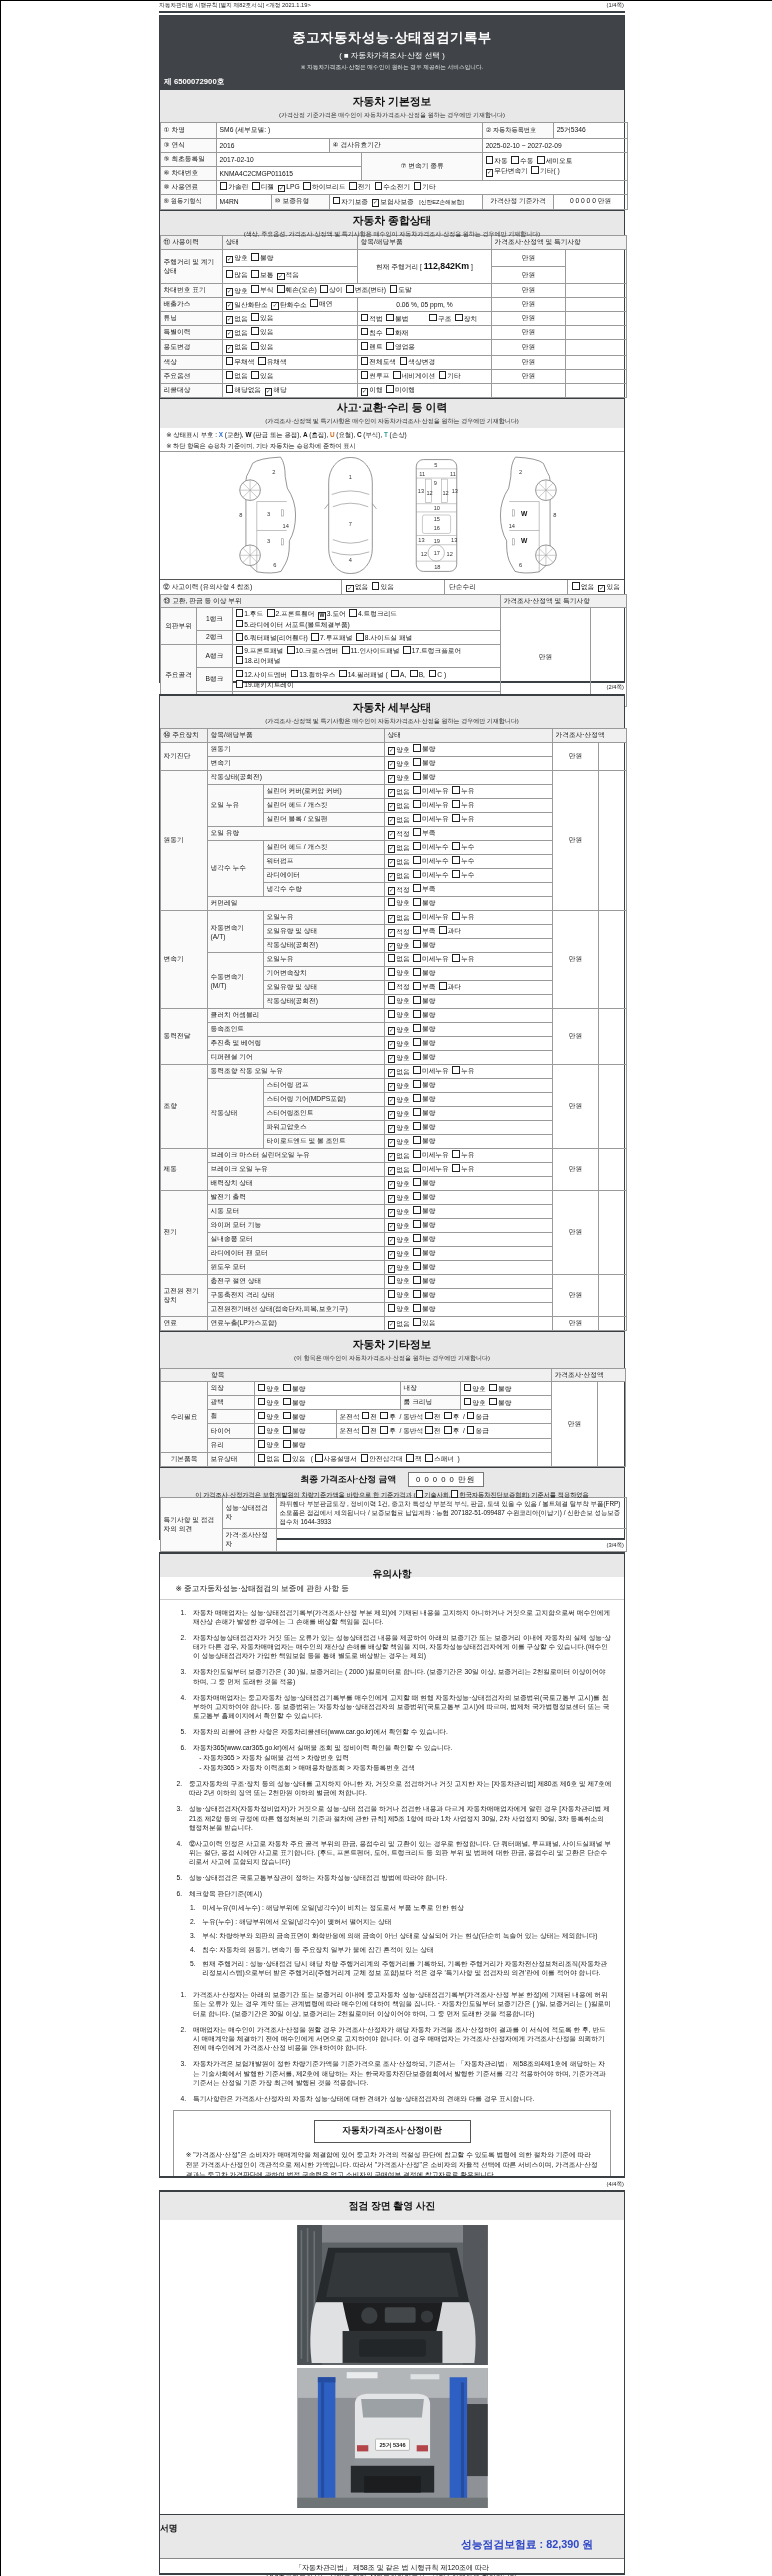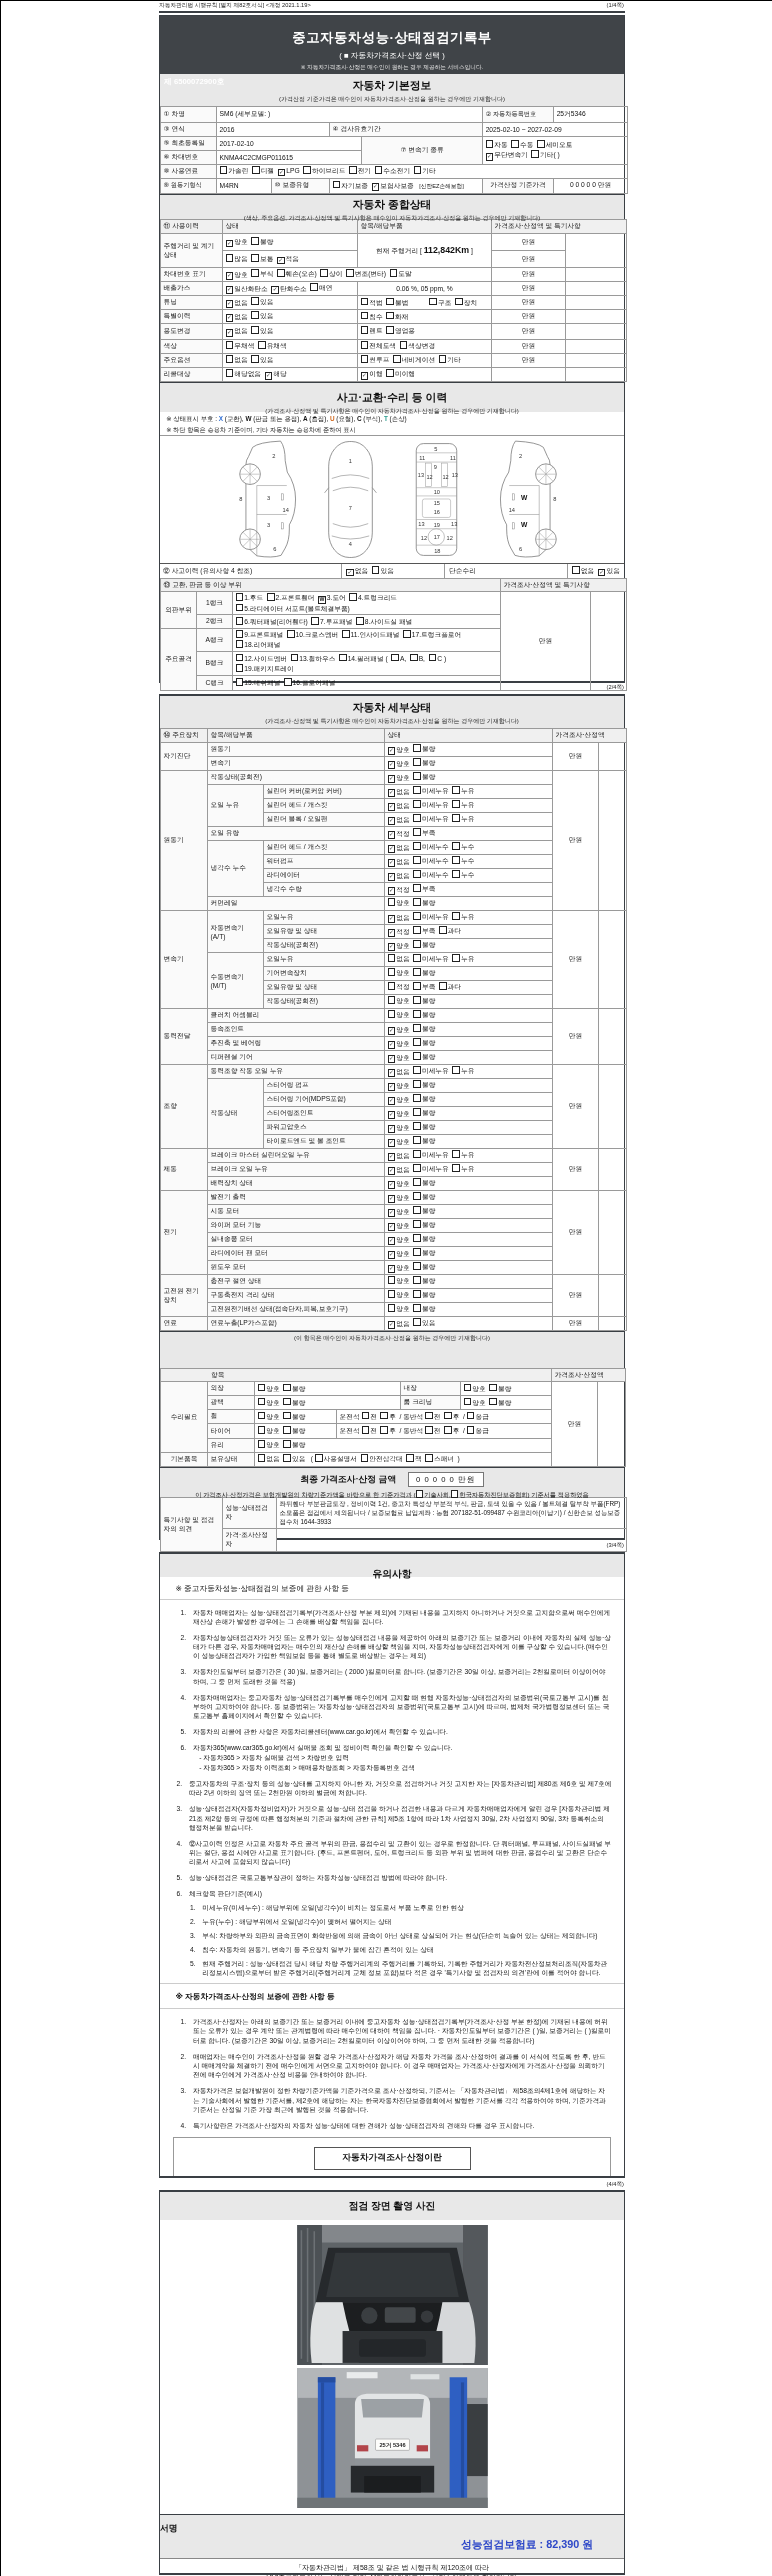--- a/index.html
+++ b/index.html
@@ -65,21 +65,21 @@
 
 <div class="pageframe"></div>
 
 <div class="abs caption" style="left:159px;top:1.5px;">자동차관리법 시행규칙 [별지 제82호서식] &lt;개정 2021.1.19&gt;</div>
 <div class="abs marker" style="left:592px;top:1.5px;width:32px;text-align:right;">(1/4쪽)</div>
 
 <div class="sec" style="top:10.8px;height:2.6px;background:#3a3f44;"></div>
 
 <div class="sec frame" style="top:15px;height:668px;border-top-width:1px;">
 
-  <div class="darkhead" style="height:58px;">
+  <div class="darkhead" style="height:74px;">
     <div class="t">중고자동차성능·상태점검기록부</div>
     <div class="s">( ■ 자동차가격조사·산정 선택 )</div>
     <div class="n">※ 자동차가격조사·산정은 매수인이 원하는 경우 제공하는 서비스입니다.</div>
     <div class="d">제 6500072900호</div>
   </div>
 
   <div class="sechead" style="height:32px;border-top:none;">
     <div class="t">자동차 기본정보</div>
     <div class="s">(가격산정 기준가격은 매수인이 자동차가격조사·산정을 원하는 경우에만 기재합니다)</div>
   </div>
@@ -221,21 +221,21 @@
       <td class="lab">리콜대상</td>
       <td><span class="opt"><span class="cb"></span><span>해당없음</span></span><span class="opt"><span class="cb">✓</span><span>해당</span></span></td>
       <td><span class="opt"><span class="cb">✓</span><span>이행</span></span><span class="opt"><span class="cb"></span><span>미이행</span></span></td>
       <td></td>
       <td></td>
     </tr>
   </tbody>
     </table>
 
   <div class="sechead" style="height:29px;">
-    <div class="t" style="padding-top:8px">사고·교환·수리 등 이력</div>
+    <div class="t" style="padding-top:2px">사고·교환·수리 등 이력</div>
     <div class="s">(가격조사·산정액 및 특기사항은 매수인이 자동차가격조사·산정을 원하는 경우에만 기재합니다)</div>
   </div>
   <div style="height:23px;">
     <div class="legend-line">
       <span>※ 상태표시 부호 : </span><span style="color:#2f6fd6;font-weight:bold">X</span><span> (교환), </span><span style="color:#111;font-weight:bold">W</span><span> (판금 또는 용접), </span><span style="color:#111;font-weight:bold">A</span><span> (흠집), </span><span style="color:#d2691e;font-weight:bold">U</span><span> (요철), </span><span style="color:#111;font-weight:bold">C</span><span> (부식), </span><span style="color:#2a9d8f;font-weight:bold">T</span><span> (손상)</span>
     </div>
     <div class="legend-line" style="font-size:6.2px">※ 하단 항목은 승용차 기준이며, 기타 자동차는 승용차에 준하여 표시</div>
   </div>
 
   <div class="diagbox">
@@ -579,20 +579,21 @@
           <td class="lab">연료</td>
           <td class="lab" colspan="2">연료누출(LP가스포함)</td>
           <td><span class="opt"><span class="cb">✓</span><span>없음</span></span><span class="opt"><span class="cb"></span><span>있음</span></span></td>
           <td class="price">만원</td>
           <td></td>
         </tr>
   </tbody>
     </table>
 
   <div class="sechead" style="height:36px;">
+    <div class="t" style="padding-top:6.2px">자동차 기타정보</div>
     <div class="s">(이 항목은 매수인이 자동차가격조사·산정을 원하는 경우에만 기재합니다)</div>
   </div>
   <table>
     <colgroup>
         <col style="width:47px">
         <col style="width:47px">
         <col style="width:82px">
         <col style="width:64px">
         <col style="width:60px">
         <col style="width:91px">
@@ -747,21 +748,20 @@
       </div>
       <div class="nitem sub2">
         <span class="nnum">4.</span>
         <span class="ntxt">침수: 자동차의 원동기, 변속기 등 주요장치 일부가 물에 잠긴 흔적이 있는 상태</span>
       </div>
       <div class="nitem sub2">
         <span class="nnum">5.</span>
         <span class="ntxt">현재 주행거리 : 성능·상태점검 당시 해당 차량 주행거리계의 주행거리를 기록하되, 기록한 주행거리가 자동차전산정보처리조직(자동차관리정보시스템)으로부터 받은 주행거리(주행거리계 교체 정보 포함)보다 적은 경우 '특기사항 및 점검자의 의견'란에 이를 적어야 합니다.</span>
       </div>
     </div>
-  <div class="nhead2">※ 자동차가격조사·산정의 보증에 관한 사항 등</div>
   <div class="nlist" style="padding-top:8.2px;">
       <div class="nitem">
         <span class="nnum">1.</span>
         <span class="ntxt">가격조사·산정자는 아래의 보증기간 또는 보증거리 이내에 중고자동차 성능·상태점검기록부(가격조사·산정 부분 한정)에 기재된 내용에 허위 또는 오류가 있는 경우 계약 또는 관계법령에 따라 매수인에 대하여 책임을 집니다. · 자동차인도일부터 보증기간은 (      )일, 보증거리는 (      )킬로미터로 합니다. (보증기간은 30일 이상, 보증거리는 2천킬로미터 이상이어야 하며, 그 중 먼저 도래한 것을 적용합니다)</span>
       </div>
       <div class="nitem">
         <span class="nnum">2.</span>
         <span class="ntxt">매매업자는 매수인이 가격조사·산정을 원할 경우 가격조사·산정자가 해당 자동차 가격을 조사·산정하여 결과를 이 서식에 적도록 한 후, 반드시 매매계약을 체결하기 전에 매수인에게 서면으로 고지하여야 합니다. 이 경우 매매업자는 가격조사·산정자에게 가격조사·산정을 의뢰하기 전에 매수인에게 가격조사·산정 비용을 안내하여야 합니다.</span>
       </div>
       <div class="nitem">

